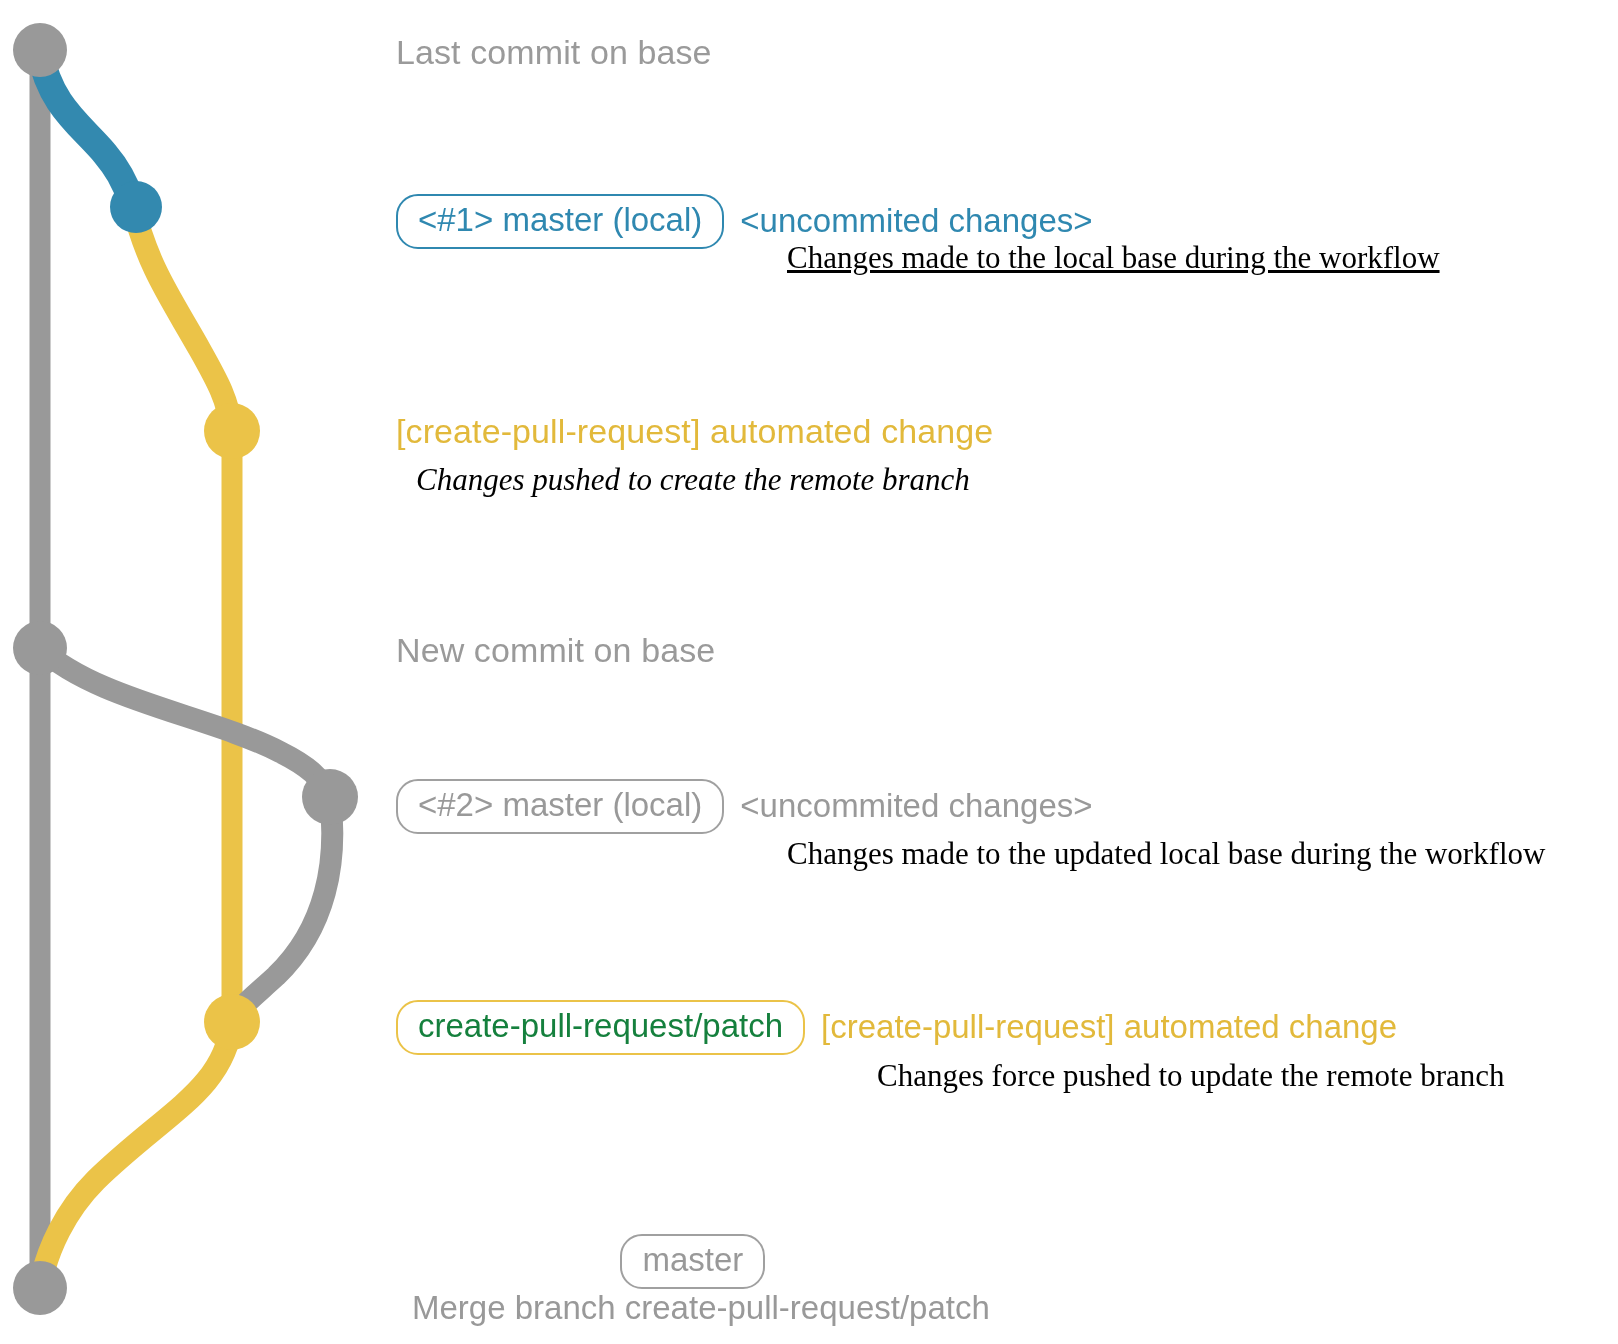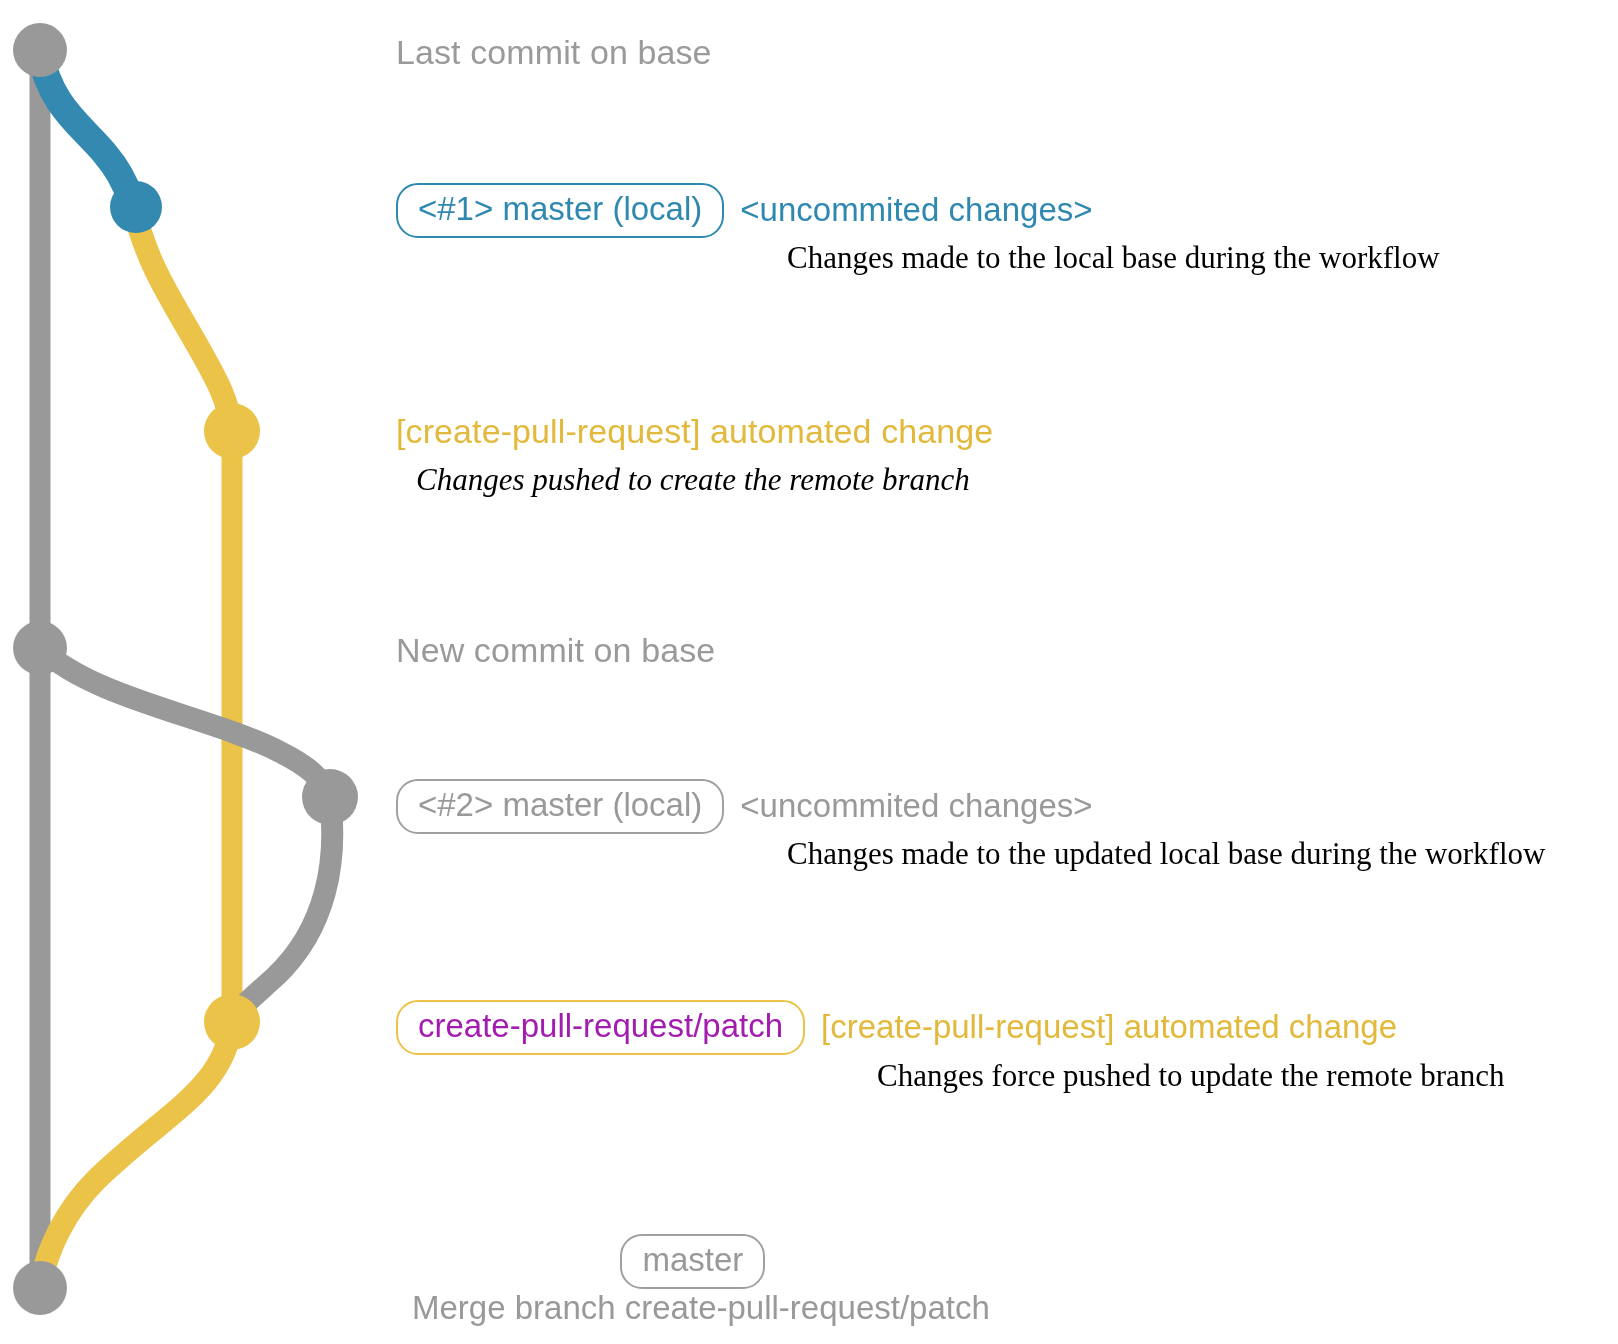--- a/index.html
+++ b/index.html
@@ -40,21 +40,21 @@
     display: inline-block;
     border-radius: 22px;
     border: 2.5px solid #999999;
     padding: 7px 20px 9px 20px;
     font-size: 33px;
     line-height: 1.05;
     background: #ffffff;
   }
   .pill.blue  { border-color: #2F88B0; color: #2F88B0; }
   .pill.gray  { border-color: #A0A0A0; color: #999999; }
-  .pill.yellow{ border-color: #EBC348; color: #a21caf; }
+  .pill.yellow{ border-color: #EBC348; color: #15803d; }
   .msg {
     font-size: 33px;
     margin-left: 16px;
   }
   .msg.blue   { color: #2F88B0; }
   .msg.gray   { color: #999999; }
   .msg.yellow { color: #E2B93B; }
   .title-yellow { color: #E2B93B; font-size: 34px; }
   .title-gray   { color: #9A9A9A; font-size: 34px; }
   .sub {
@@ -92,25 +92,25 @@
     <circle cx="40" cy="648" r="27" fill="#999999"></circle>
     <circle cx="330" cy="797" r="28" fill="#999999"></circle>
     <circle cx="232" cy="1022" r="28" fill="#EBC348"></circle>
     <circle cx="40" cy="1288" r="27" fill="#999999"></circle>
   </svg>
 
   <div class="row" style="left:396px; top:33px;">
     <span class="plain-title title-gray">Last commit on base</span>
   </div>
 
-  <div class="row" style="left:396px; top:183px;">
+  <div class="row" style="left:396px; top:194px;">
     <span class="pill blue">&lt;#1&gt; master (local)</span>
     <span class="msg blue">&lt;uncommited changes&gt;</span>
   </div>
-  <div class="sub" style="left:787px; top:240px;">Changes made to the local base during the workflow</div>
+  <div class="sub" style="left:787px; top:240px;text-decoration:underline;">Changes made to the local base during the workflow</div>
 
   <div class="row" style="left:396px; top:412px;">
     <span class="plain-title title-yellow">[create-pull-request] automated change</span>
   </div>
   <div class="sub" style="left:416px; top:462px;font-style:italic;">Changes pushed to create the remote branch</div>
 
   <div class="row" style="left:396px; top:631px;">
     <span class="plain-title title-gray">New commit on base</span>
   </div>
 

